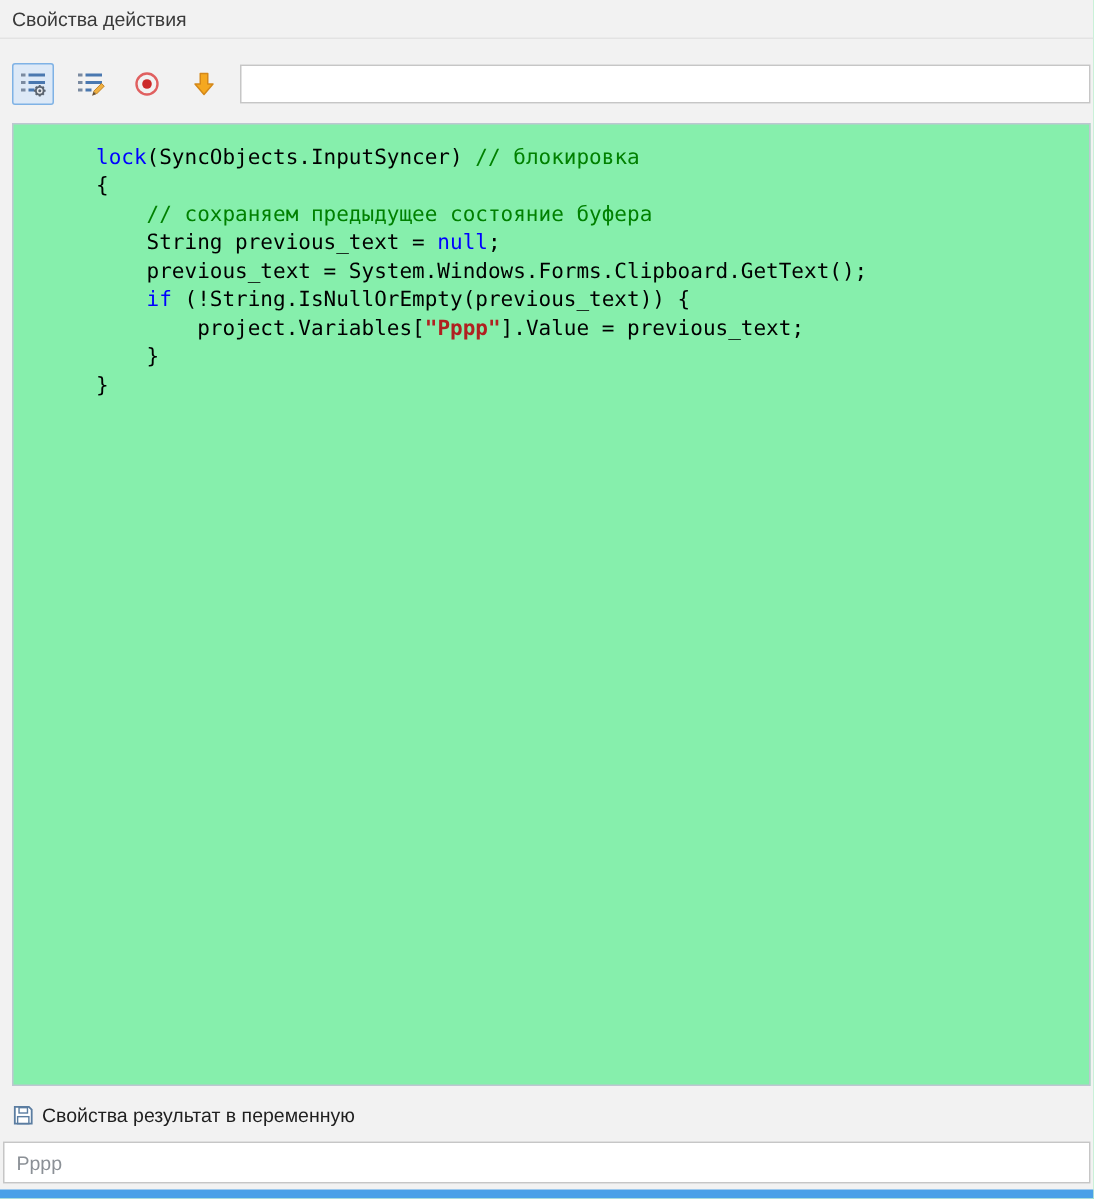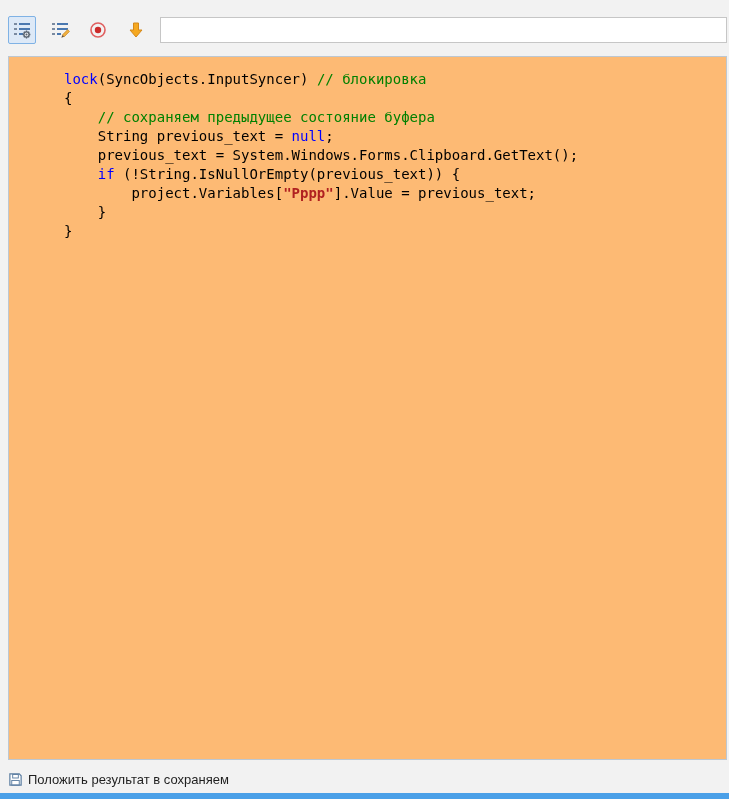--- a/index.html
+++ b/index.html
@@ -12,21 +12,21 @@
             border-bottom:1px solid #e3e3e3; }
   .header .title { font-size:13px; color:#3a3a3a; }
 
   .toolbar { display:flex; align-items:center; gap:10px; padding:16px 2px 12px 8px; flex:0 0 auto; }
   .tool-btn { width:28px; height:28px; display:flex; align-items:center; justify-content:center;
               background:transparent; border:1px solid transparent; border-radius:2px; cursor:pointer; }
   .tool-btn.selected { background:#dde9f7; border-color:#7fb2e5; }
   .toolbar-input { flex:1; height:26px; border:1px solid #c6c6c6; background:#fff; padding:0 6px;
                    font-family:"Liberation Sans",sans-serif; font-size:13px; color:#222; outline:none; }
 
-  .code-editor { flex:1 1 auto; margin:0 2px 0 8px; border:1px solid #bdc7d1; background:#fdba74; overflow:hidden; }
+  .code-editor { flex:1 1 auto; margin:0 2px 0 8px; border:1px solid #bdc7d1; background:#86efac; overflow:hidden; }
   .code-content { padding:13px 8px 8px 55px; font-family:"DejaVu Sans Mono","Liberation Mono",monospace;
                   font-size:14px; line-height:19px; white-space:pre; color:#000; }
   .tok-kw  { color:var(--keyword,#0000ff); }
   .tok-cm  { color:var(--comment,#008000); }
   .tok-str { color:var(--string,#b02020); font-weight:bold; }
   .tok-pl  { color:#000; }
 
   .checkbox-row { display:flex; align-items:center; margin-top:8px; height:20px; padding-left:10px; cursor:pointer; flex:0 0 auto; }
   .checkbox { width:16px; height:16px; border:1px solid #8f8f8f; background:#fff;
               display:flex; align-items:center; justify-content:center; margin-right:7px; }
@@ -42,20 +42,23 @@
                     padding:0 8px; font-family:"Liberation Sans",sans-serif; font-size:13px;
                     color:#8b9096; outline:none; flex:0 0 28px; }
 
   .bottom-bar { margin-top:4px; height:6px; flex:0 0 6px; background:var(--accent-blue,#4aa0e8); }
 </style>
 </head>
 <body>
 
 <div class="panel">
 
+  <div class="header">
+    <span class="title">Свойства действия</span>
+  </div>
 
   <div class="toolbar">
     <button class="tool-btn selected">
       <svg width="20" height="20" viewBox="0 0 20 20">
         <rect x="2" y="3" width="3" height="2" fill="#7a8aa0"></rect>
         <rect x="7" y="3" width="11" height="2" fill="#4a78b0"></rect>
         <rect x="2" y="8" width="3" height="2" fill="#7a8aa0"></rect>
         <rect x="7" y="8" width="11" height="2" fill="#4a78b0"></rect>
         <rect x="2" y="13" width="3" height="2" fill="#7a8aa0"></rect>
         <rect x="7" y="13" width="4" height="2" fill="#4a78b0"></rect>
@@ -98,19 +101,20 @@
     <div class="code-content"><div class="code-line"><span class="tok-kw">lock</span><span class="tok-pl">(SyncObjects.InputSyncer) </span><span class="tok-cm">// блокировка</span></div><div class="code-line"><span class="tok-pl">{</span></div><div class="code-line"><span class="tok-pl">    </span><span class="tok-cm">// сохраняем предыдущее состояние буфера</span></div><div class="code-line"><span class="tok-pl">    String previous_text = </span><span class="tok-kw">null</span><span class="tok-pl">;</span></div><div class="code-line"><span class="tok-pl">    previous_text = System.Windows.Forms.Clipboard.GetText();</span></div><div class="code-line"><span class="tok-pl">    </span><span class="tok-kw">if</span><span class="tok-pl"> (!String.IsNullOrEmpty(previous_text)) {</span></div><div class="code-line"><span class="tok-pl">        project.Variables[</span><span class="tok-str">"Pppp"</span><span class="tok-pl">].Value = previous_text;</span></div><div class="code-line"><span class="tok-pl">    }</span></div><div class="code-line"><span class="tok-pl">}</span></div></div>
   </div>
 
 
   <div class="var-row">
     <svg width="15" height="15" viewBox="0 0 16 16">
       <path d="M2 2 H12 L14 4 V14 H2 Z" fill="#fff" stroke="#5b7da1" stroke-width="1.3"></path>
       <rect x="5" y="2.6" width="6" height="3.8" fill="none" stroke="#5b7da1" stroke-width="1"></rect>
       <rect x="4" y="9" width="8" height="5" fill="none" stroke="#5b7da1" stroke-width="1"></rect>
     </svg>
-    <span class="footer-label">Положить результат в сохраняем</span>
+    <span class="footer-label">Свойства результат в переменную</span>
   </div>
 
+  <input class="variable-input" type="text" value="Pppp" style="">
 
   <div class="bottom-bar"></div>
 
 </div>
 
 </body></html>

